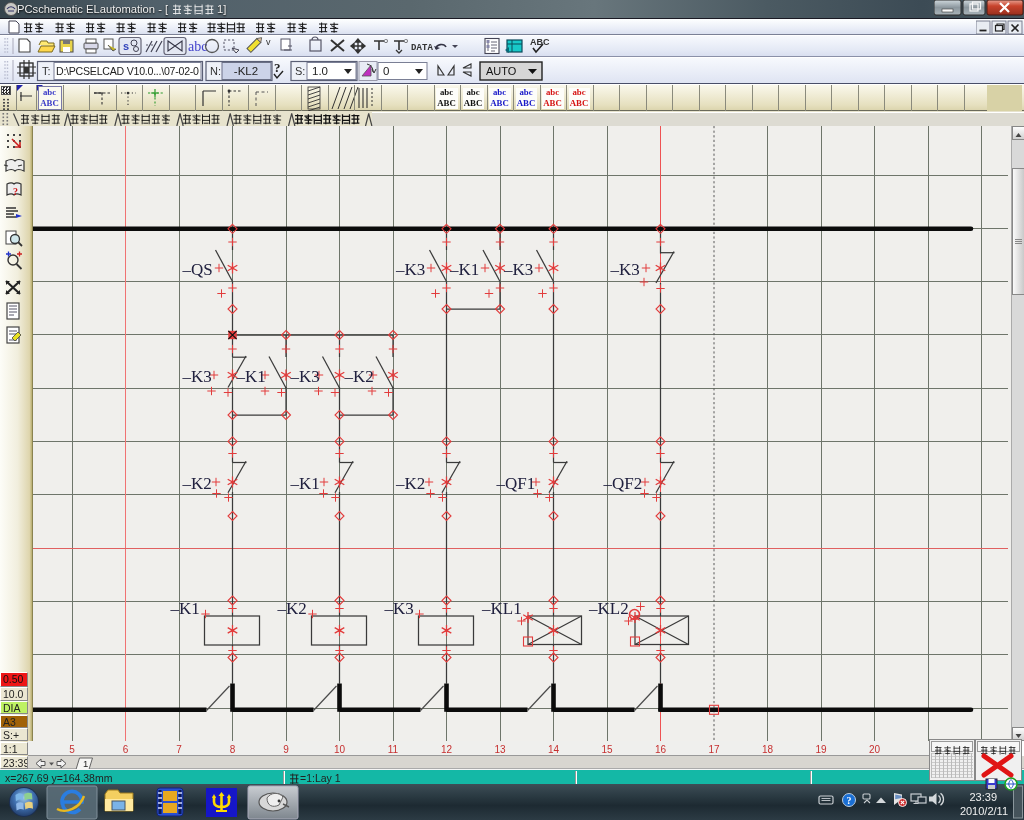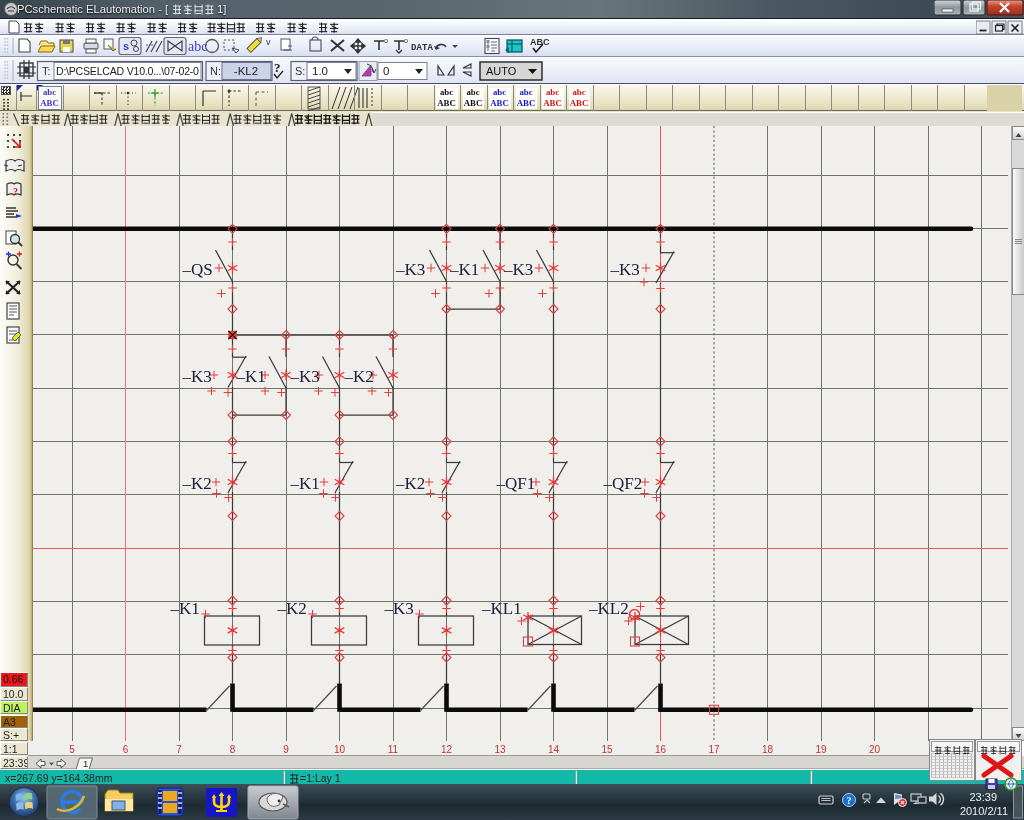--- a/index.html
+++ b/index.html
@@ -666,21 +666,21 @@
     <path d="M6 254h5m-2.5-2.5v5" stroke="#2233cc" stroke-width="1.3"></path>
     <path d="M17 254h5m-2.5-2.5v5" stroke="#cc2020" stroke-width="1.3"></path>
     <path d="M6 281l14 13M20 281L6 294" stroke="#222" stroke-width="2.2"></path>
     <path d="M6 281l4 0-4 4zM20 281l-4 0 4 4zM6 294l4 0-4-4zM20 294l-4 0 4-4z" fill="#222"></path>
     <rect x="7" y="303" width="12" height="16" fill="#fff" stroke="#444" stroke-width="1.2"></rect>
     <path d="M9 306h8M9 309h8M9 312h8M9 315h5" stroke="#556" stroke-width="1"></path>
     <rect x="7" y="327" width="12" height="16" fill="#fff" stroke="#444" stroke-width="1.2"></rect>
     <path d="M9 331h8M9 334h8M9 340h8" stroke="#556" stroke-width="1"></path>
     <path d="M12 338l6-6 3 3-6 6z" fill="#e8e020" stroke="#444" stroke-width="0.8"></path>
   </svg>
-<div style="position:absolute;left:0;top:672px;width:28px;height:14.5px;background:#ee1616;border:1px solid #888;border-top-color:#fff;border-left-color:#fff;box-sizing:border-box;font:10.5px 'Liberation Sans';color:#111;padding-left:2px;overflow:hidden">0.66</div>
+<div style="position:absolute;left:0;top:672px;width:28px;height:14.5px;background:#ee1616;border:1px solid #888;border-top-color:#fff;border-left-color:#fff;box-sizing:border-box;font:10.5px 'Liberation Sans';color:#111;padding-left:2px;overflow:hidden">0.50</div>
 <div style="position:absolute;left:0;top:687px;width:28px;height:13.5px;background:#ebe7d2;border:1px solid #888;border-top-color:#fff;border-left-color:#fff;box-sizing:border-box;font:10.5px 'Liberation Sans';color:#222;padding-left:2px;overflow:hidden">10.0</div>
 <div style="position:absolute;left:0;top:701px;width:28px;height:13px;background:#bef264;border:1px solid #888;border-top-color:#fff;border-left-color:#fff;box-sizing:border-box;font:10.5px 'Liberation Sans';color:#222;padding-left:2px;overflow:hidden">DIA</div>
 <div style="position:absolute;left:0;top:714.5px;width:28px;height:13px;background:#a16207;border:1px solid #888;border-top-color:#fff;border-left-color:#fff;box-sizing:border-box;font:10.5px 'Liberation Sans';color:#222;padding-left:2px;overflow:hidden">A3</div>
 <div style="position:absolute;left:0;top:728px;width:28px;height:13px;background:#ebe7d2;border:1px solid #888;border-top-color:#fff;border-left-color:#fff;box-sizing:border-box;font:10.5px 'Liberation Sans';color:#222;padding-left:2px;overflow:hidden">S:+</div>
 <div style="position:absolute;left:0;top:741.5px;width:28px;height:13.5px;background:#ebe7d2;border:1px solid #888;border-top-color:#fff;border-left-color:#fff;box-sizing:border-box;font:10.5px 'Liberation Sans';color:#222;padding-left:2px;overflow:hidden">1:1</div>
 <div style="position:absolute;left:0;top:756px;width:28px;height:13px;background:#ebe7d2;border:1px solid #888;border-top-color:#fff;border-left-color:#fff;box-sizing:border-box;font:10.5px 'Liberation Sans';color:#222;padding-left:2px;overflow:hidden">23:39:</div>
 <div class="ruler"></div>
 <svg class="ovl" width="1024" height="760" style="top:0;z-index:6">
     <text x="72.0" y="752.5" text-anchor="middle" font-family="Liberation Sans" font-size="10" fill="#c63030">5</text>
     <text x="125.5" y="752.5" text-anchor="middle" font-family="Liberation Sans" font-size="10" fill="#c63030">6</text>

